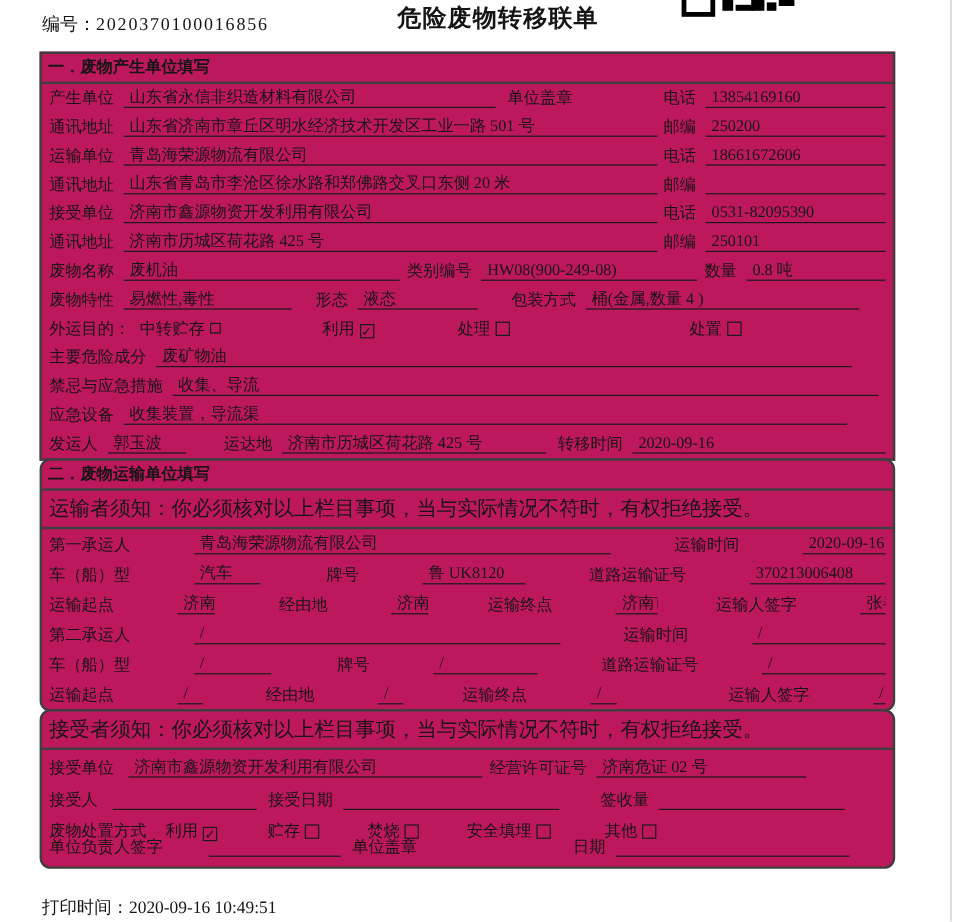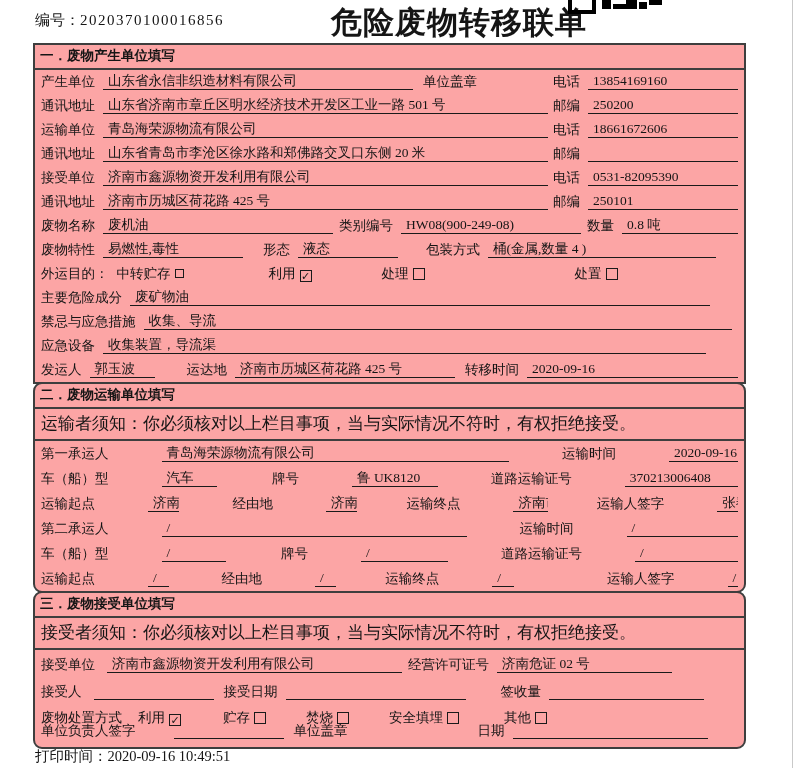--- a/index.html
+++ b/index.html
@@ -4,31 +4,31 @@
 <style>
   html,body{margin:0;padding:0;}
   body{
     width:796px;height:768px;position:relative;background:#ffffff;
     font-family:"Liberation Serif","DejaVu Serif",serif;
     color:#151515;overflow:hidden;
   }
   .serial{position:absolute;left:35px;top:11px;font-size:15px;white-space:nowrap;}
   .serial .num{letter-spacing:1.5px;}
   .doc-title{
-    position:absolute;left:331px;top:2px;font-size:31px;font-weight:bold;
+    position:absolute;left:331px;top:2px;font-size:20px;font-weight:bold;
     font-family:"Liberation Sans","DejaVu Sans",sans-serif;letter-spacing:1px;white-space:nowrap;
   }
   
   .qr{position:absolute;top:0;left:568px;width:96px;height:10px;}
   .qr .sq{position:absolute;left:0;top:-14px;width:20px;height:20px;border:4px solid #000;}
   .qr .b{position:absolute;background:#000;}
   .page-edge{position:absolute;left:792px;top:0;width:1px;height:768px;background:#c9c9c9;}
 
   .sheet{position:absolute;left:33px;top:43px;width:713px;}
-  .sec{border:2px solid #3e3e3e;box-sizing:border-box;background:#fca5a5;}
+  .sec{border:2px solid #3e3e3e;box-sizing:border-box;background:#be185d;}
   .sec + .sec{margin-top:-2px;border-radius:9px;}
   .sec-header{
     height:23px;line-height:22px;padding:0 5px;border-bottom:2px solid #3e3e3e;
     font-weight:bold;font-size:13.5px;
     font-family:"Liberation Sans","DejaVu Sans",sans-serif;
   }
   .notice{height:30px;line-height:29px;padding:0 6px;font-size:17px;border-bottom:2px solid #3e3e3e;white-space:nowrap;}
   .row{display:flex;align-items:flex-end;padding:0 6px 4px 6px;font-size:13.5px;box-sizing:border-box;}
   .s1 .row{height:24px;}
   .s2 .row{height:25px;gap:45px;}
@@ -233,21 +233,20 @@
       <span class="lbl ml8">经由地</span>
       <span class="uv w95">/</span>
       <span class="lbl ml4">运输终点</span>
       <span class="uv w100">/</span>
       <span class="lbl ml48">运输人签字</span>
       <span class="uv g">/</span>
     </div>
   </div>
 
   <div class="sec s3">
-    <div class="sec-header">三．废物接受单位填写</div>
 
     <div class="notice"><span>接受者须知：</span><span>你必须核对以上栏目事项，当与实际情况不符时，有权拒绝接受。</span></div>
 
     <div class="row">
       <span class="lbl">接受单位</span>
       <span class="uv w295 ml12">济南市鑫源物资开发利用有限公司</span>
       <span class="lbl ml6">经营许可证号</span>
       <span class="uv w175">济南危证 02 号</span>
     </div>
 

